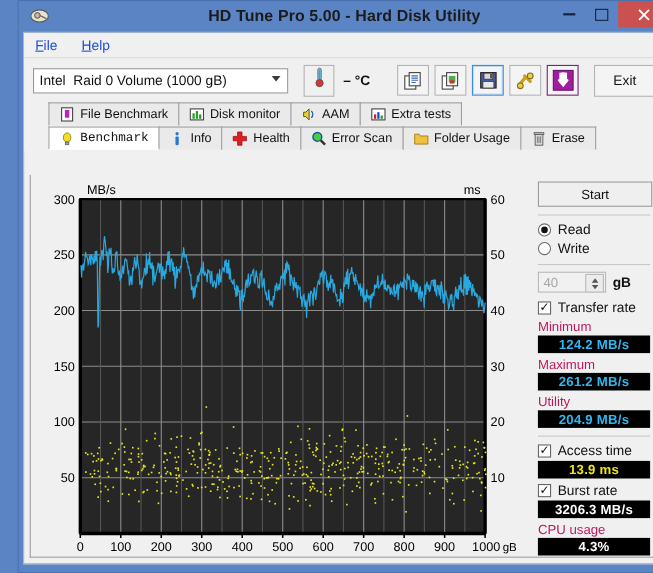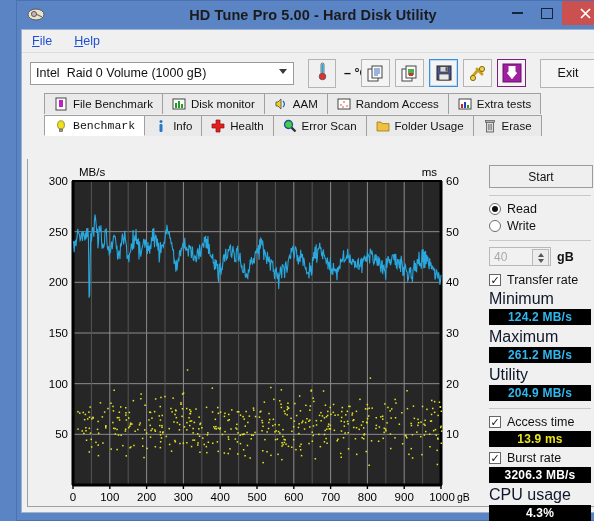--- a/index.html
+++ b/index.html
@@ -46,21 +46,21 @@
     height:22px;background:#f0f0f0;display:flex;align-items:center;
     padding-left:10px;gap:22px;font-size:12.5px;color:#1d4ed8;
   }
   .menubar span u{text-decoration:underline;}
   .toolbar{
     height:40px;background:#f0f0f0;
     border-top:1px solid #dcdcdc;
     display:flex;align-items:center;padding:0 8px;position:relative;
   }
   .combo{
-    width:264px;height:23px;background:#fff;border:1px solid #9a9a9a;
+    width:232px;height:23px;background:#fff;border:1px solid #9a9a9a;
     display:flex;align-items:center;font-size:12.5px;color:#111;
     padding-left:5px;box-sizing:border-box;position:relative;
   }
   .combo .vendor{margin-right:7px;}
   .combo .arrow{
     position:absolute;right:6px;top:6px;width:0;height:0;
     border-left:4.5px solid transparent;border-right:4.5px solid transparent;
     border-top:5px solid #3a3a3a;
   }
   .tempbox{
@@ -127,21 +127,21 @@
   }
   .spin .v{font-size:12px;color:#a8a8a8;padding-left:4px;}
   .spin .btns{
     position:absolute;right:1px;top:1px;width:15px;height:15px;
     border:1px solid #b9b9b9;background:#ececec;
     display:flex;flex-direction:column;align-items:center;justify-content:center;gap:2px;
   }
   .tri-up{width:0;height:0;border-left:3px solid transparent;border-right:3px solid transparent;border-bottom:4px solid #555;}
   .tri-dn{width:0;height:0;border-left:3px solid transparent;border-right:3px solid transparent;border-top:4px solid #555;}
   .gb{font-size:12.5px;color:#111;font-weight:bold;}
-  .statlabel{font-size:16px;color:#0f172a;margin:3px 0 1px 0;}
+  .statlabel{font-size:12px;color:#be185d;margin:3px 0 1px 0;}
   .lcd{
     height:16px;background:#000;display:flex;align-items:center;justify-content:center;
     font-size:12px;font-weight:bold;letter-spacing:.2px;
   }
   .lcd.cyan{color:#2fb8f0;}
   .lcd.yellow{color:#ece41e;}
   .lcd.white{color:#fff;}
 </style>
 </head>
 <body>
@@ -264,32 +264,20 @@
           <span>Disk monitor</span>
         </div>
         <div class="tab">
           <i>
             <svg width="14" height="14" viewBox="0 0 14 14">
                 <path d="M2 5 h2 l3-3 v10 l-3-3 H2 Z" fill="#f0d020" stroke="#444" stroke-width=".8"></path>
                 <path d="M9 4 a4 4 0 0 1 0 6" stroke="#2060c0" stroke-width="1.2" fill="none"></path>
               </svg>
           </i>
           <span>AAM</span>
-        </div>
-        <div class="tab">
-          <i>
-            <svg width="14" height="14" viewBox="0 0 14 14">
-                <rect x="1" y="2" width="12" height="10" fill="#fff" stroke="#444"></rect>
-                <circle cx="4" cy="8" r=".8" fill="#d04020"></circle>
-                <circle cx="7" cy="5" r=".8" fill="#d04020"></circle>
-                <circle cx="10" cy="9" r=".8" fill="#d04020"></circle>
-                <circle cx="6" cy="10" r=".8" fill="#d04020"></circle>
-              </svg>
-          </i>
-          <span>Random Access</span>
         </div>
         <div class="tab">
           <i>
             <svg width="14" height="14" viewBox="0 0 14 14">
                 <rect x="1" y="2" width="12" height="10" fill="#fff" stroke="#444"></rect>
                 <rect x="3" y="7" width="2" height="4" fill="#d02020"></rect>
                 <rect x="6" y="5" width="2" height="6" fill="#2040c0"></rect>
                 <rect x="9" y="8" width="2" height="3" fill="#20a020"></rect>
               </svg>
           </i>

